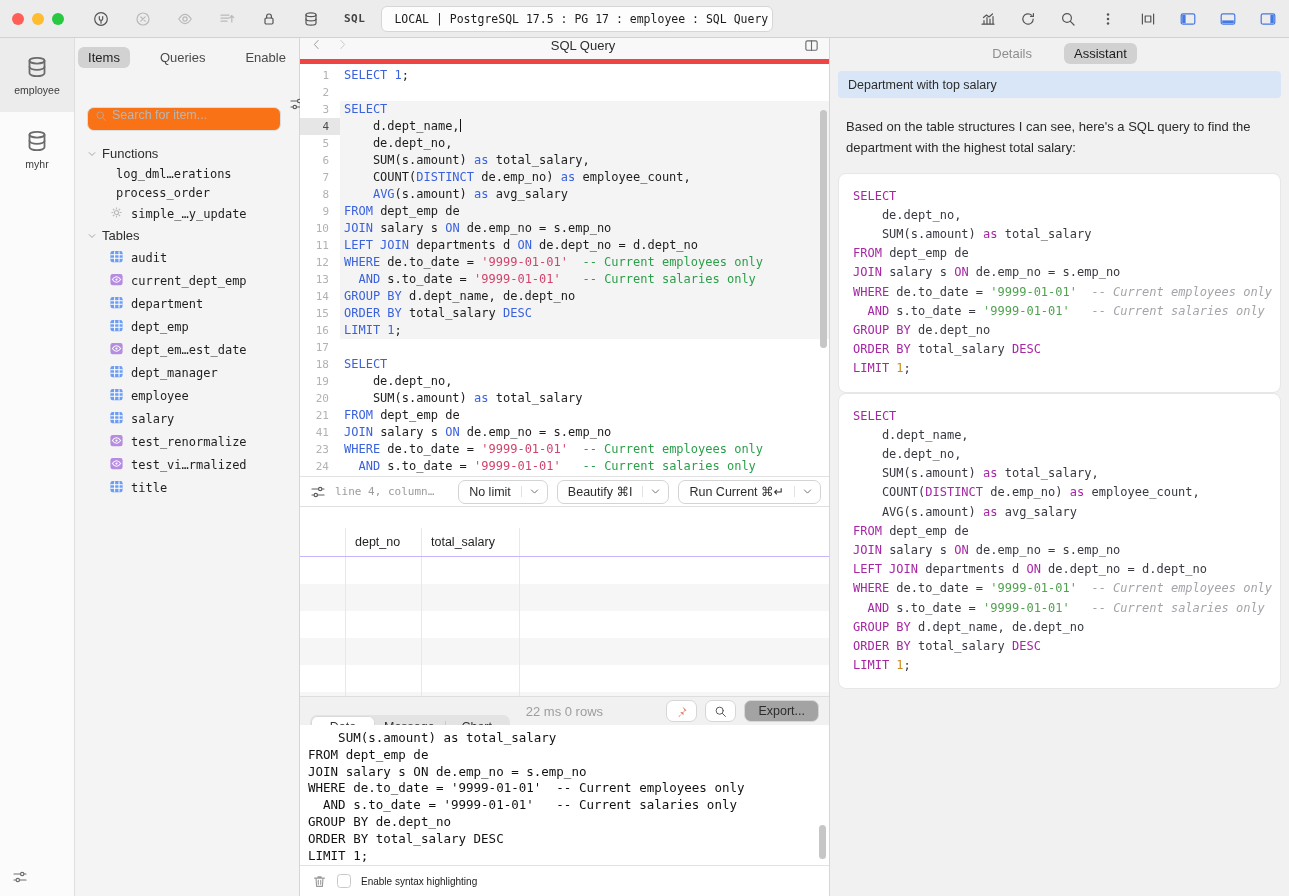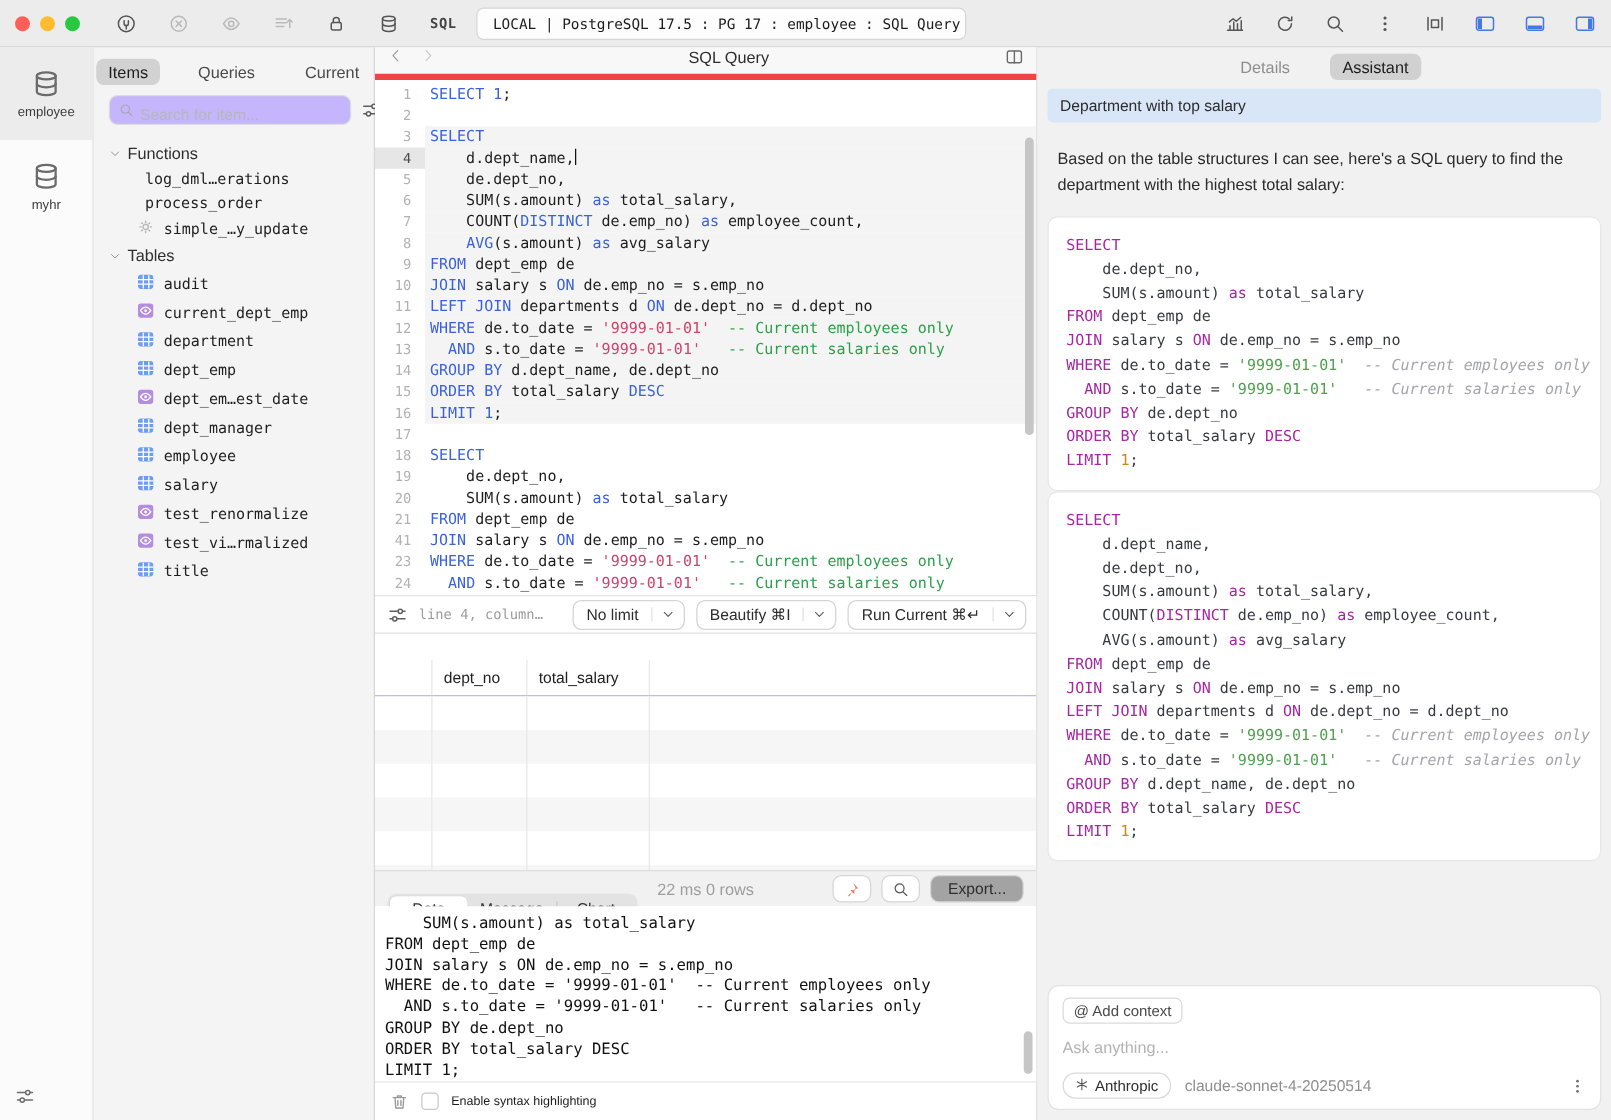--- a/index.html
+++ b/index.html
@@ -31,21 +31,21 @@
   .conn .clabel { font-size:10.5px; color:#3c3c3c; }
   .rail-bottom { margin-top:auto; height:34px; display:flex; align-items:center; padding-left:12px; color:#6e6e6e; }
   .rail-bottom svg { width:16px; height:16px; }
 
   
   .sidebar { width:225px; background:#f4f4f5; border-right:1px solid #d6d6d6; display:flex; flex-direction:column; flex:0 0 auto; }
   .side-tabs { display:flex; justify-content:center; gap:20px; padding:9px 0 6px 0; font-size:13px; color:#4a4a4a; }
   .side-tab { padding:3px 10px; border-radius:6px; cursor:default; }
   .side-tab.active { background:#d2d2d2; color:#1e1e1e; }
   .side-search { display:flex; align-items:center; gap:8px; padding:2px 10px 6px 12px; }
-  .searchbox { flex:1; height:24px; background:#c4b5fd; border:1px solid #dcdcdc; border-radius:7px; display:flex; align-items:flex-end; padding:0 7px; gap:5px; color:#a9a9a9; }
+  .searchbox { flex:1; height:24px; background:#f97316; border:1px solid #dcdcdc; border-radius:7px; display:flex; align-items:flex-start; padding:0 7px; gap:5px; color:#a9a9a9;margin-top:31px; }
   .searchbox svg { width:12px; height:12px; flex:0 0 auto; }
   .searchbox input { border:none; outline:none; flex:1; font-size:12.5px; background:transparent; color:#333; min-width:0; }
   .searchbox input::placeholder { color:#b7b7b7; }
   .side-filter { color:#5e5e5e; display:flex; }
   .side-filter svg { width:16px; height:16px; }
   .tree { flex:1; overflow:hidden; padding:6px 0 0 0; }
   .sect-head { display:flex; align-items:center; gap:5px; padding:3px 0 3px 12px; font-size:13px; color:#2e2e2e; }
   .sect-head svg { width:10px; height:10px; color:#8b8b8b; }
   .tree-item { display:flex; align-items:center; gap:7px; padding:2.5px 0 2.5px 34px; font-family:"DejaVu Sans Mono",monospace; font-size:12px; color:#1f1f1f; white-space:nowrap; }
   .tree-item svg { width:15px; height:15px; flex:0 0 auto; }
@@ -271,21 +271,21 @@
               <circle cx="10.2" cy="5" r="1.7" fill="#fff" stroke="currentColor" stroke-width="1.2" stroke-linecap="round" stroke-linejoin="round"></circle>
               <circle cx="5.8" cy="11" r="1.7" fill="#fff" stroke="currentColor" stroke-width="1.2" stroke-linecap="round" stroke-linejoin="round"></circle>
             </svg></span>
       </div>
     </div>
 
     <div class="sidebar">
       <div class="side-tabs" id="side-tabs">
           <span class="side-tab active">Items</span>
           <span class="side-tab">Queries</span>
-          <span class="side-tab">Current</span>
+          <span class="side-tab">Enable</span>
         </div>
       <div class="side-search">
         <div class="searchbox">
           <span><svg viewBox="0 0 16 16">
                 <circle cx="7" cy="7" r="4.4" fill="none" stroke="currentColor" stroke-width="1.2" stroke-linecap="round" stroke-linejoin="round"></circle>
                 <path d="M10.4 10.4L14 14" fill="none" stroke="currentColor" stroke-width="1.2" stroke-linecap="round" stroke-linejoin="round"></path>
               </svg></span>
           <input placeholder="Search for item..." style="">
         </div>
         <span class="side-filter">
@@ -636,36 +636,16 @@
       <div class="right-tabs" id="right-tabs">
           <span class="rtab">Details</span>
           <span class="rtab active">Assistant</span>
         </div>
       <div class="banner">Department with top salary</div>
       <div class="chat">
         <p>Based on the table structures I can see, here's a SQL query to find the department with the highest total salary:</p>
         <div class="codecard" id="code1"><div><span class="a-kw">SELECT</span></div><div><span class="a-pl">    de.dept_no,</span></div><div><span class="a-pl">    SUM(s.amount) </span><span class="a-kw">as</span><span class="a-pl"> total_salary</span></div><div><span class="a-kw">FROM</span><span class="a-pl"> dept_emp de</span></div><div><span class="a-kw">JOIN</span><span class="a-pl"> salary s </span><span class="a-kw">ON</span><span class="a-pl"> de.emp_no = s.emp_no</span></div><div><span class="a-kw">WHERE</span><span class="a-pl"> de.to_date = </span><span class="a-str">'9999-01-01'</span><span class="a-pl">  </span><span class="a-com">-- Current employees only</span></div><div><span class="a-pl">  </span><span class="a-kw">AND</span><span class="a-pl"> s.to_date = </span><span class="a-str">'9999-01-01'</span><span class="a-pl">   </span><span class="a-com">-- Current salaries only</span></div><div><span class="a-kw">GROUP BY</span><span class="a-pl"> de.dept_no</span></div><div><span class="a-kw">ORDER BY</span><span class="a-pl"> total_salary </span><span class="a-kw">DESC</span></div><div><span class="a-kw">LIMIT</span><span class="a-pl"> </span><span class="a-num">1</span><span class="a-pl">;</span></div></div>
         <div class="codecard" id="code2"><div><span class="a-kw">SELECT</span></div><div><span class="a-pl">    d.dept_name,</span></div><div><span class="a-pl">    de.dept_no,</span></div><div><span class="a-pl">    SUM(s.amount) </span><span class="a-kw">as</span><span class="a-pl"> total_salary,</span></div><div><span class="a-pl">    COUNT(</span><span class="a-kw">DISTINCT</span><span class="a-pl"> de.emp_no) </span><span class="a-kw">as</span><span class="a-pl"> employee_count,</span></div><div><span class="a-pl">    AVG(s.amount) </span><span class="a-kw">as</span><span class="a-pl"> avg_salary</span></div><div><span class="a-kw">FROM</span><span class="a-pl"> dept_emp de</span></div><div><span class="a-kw">JOIN</span><span class="a-pl"> salary s </span><span class="a-kw">ON</span><span class="a-pl"> de.emp_no = s.emp_no</span></div><div><span class="a-kw">LEFT JOIN</span><span class="a-pl"> departments d </span><span class="a-kw">ON</span><span class="a-pl"> de.dept_no = d.dept_no</span></div><div><span class="a-kw">WHERE</span><span class="a-pl"> de.to_date = </span><span class="a-str">'9999-01-01'</span><span class="a-pl">  </span><span class="a-com">-- Current employees only</span></div><div><span class="a-pl">  </span><span class="a-kw">AND</span><span class="a-pl"> s.to_date = </span><span class="a-str">'9999-01-01'</span><span class="a-pl">   </span><span class="a-com">-- Current salaries only</span></div><div><span class="a-kw">GROUP BY</span><span class="a-pl"> d.dept_name, de.dept_no</span></div><div><span class="a-kw">ORDER BY</span><span class="a-pl"> total_salary </span><span class="a-kw">DESC</span></div><div><span class="a-kw">LIMIT</span><span class="a-pl"> </span><span class="a-num">1</span><span class="a-pl">;</span></div></div>
       </div>
-      <div class="composer">
-        <span class="chip">@ Add context</span>
-        <input class="ask-input" placeholder="Ask anything..." style="">
-        <div class="comp-bottom">
-          <span class="provider-pill">
-            <span><svg viewBox="0 0 16 16">
-                  <path d="M8 1.8v12.4M2.6 4.9l10.8 6.2M2.6 11.1L13.4 4.9" fill="none" stroke="currentColor" stroke-width="1.2" stroke-linecap="round" stroke-linejoin="round"></path>
-                </svg></span>
-            <span>Anthropic</span>
-          </span>
-          <span class="model-name">claude-sonnet-4-20250514</span>
-          <span class="comp-dots">
-              <svg viewBox="0 0 16 16">
-                <circle cx="8" cy="3.4" r="1.25" fill="currentColor"></circle>
-                <circle cx="8" cy="8" r="1.25" fill="currentColor"></circle>
-                <circle cx="8" cy="12.6" r="1.25" fill="currentColor"></circle>
-              </svg>
-            </span>
-        </div>
-      </div>
     </div>
 
   </div>
 </div>
 
 </body></html>

